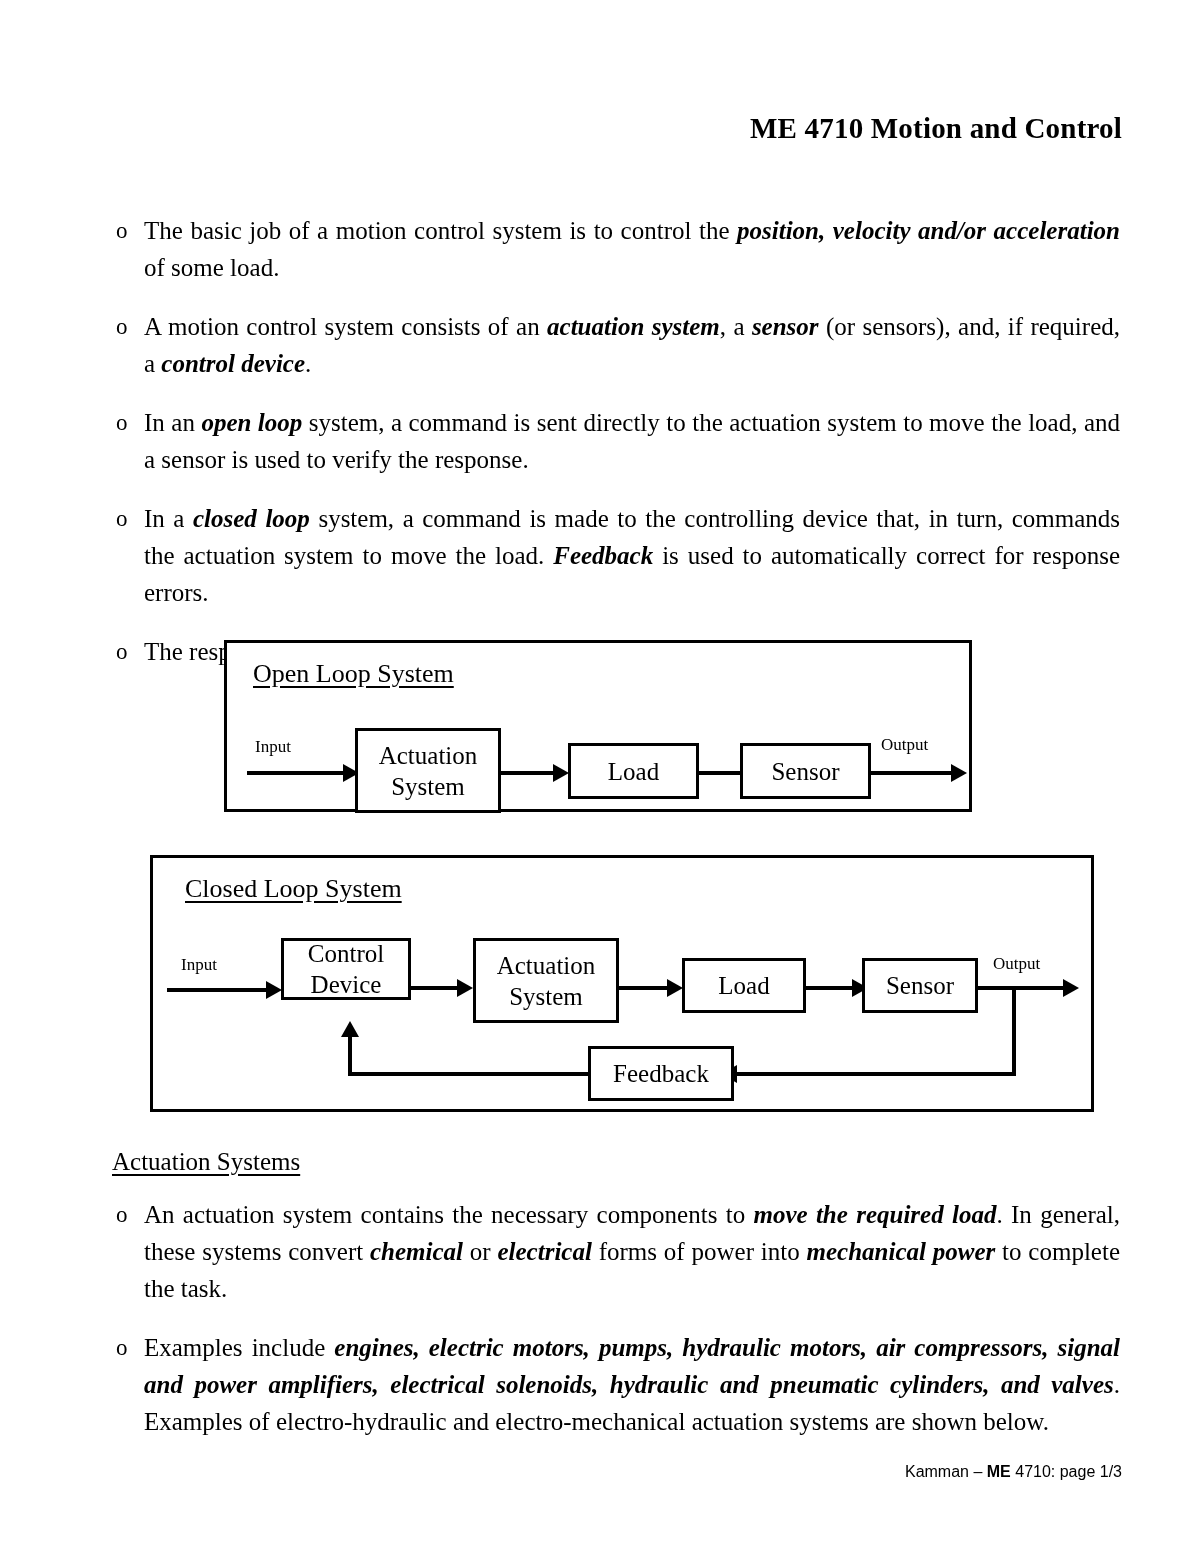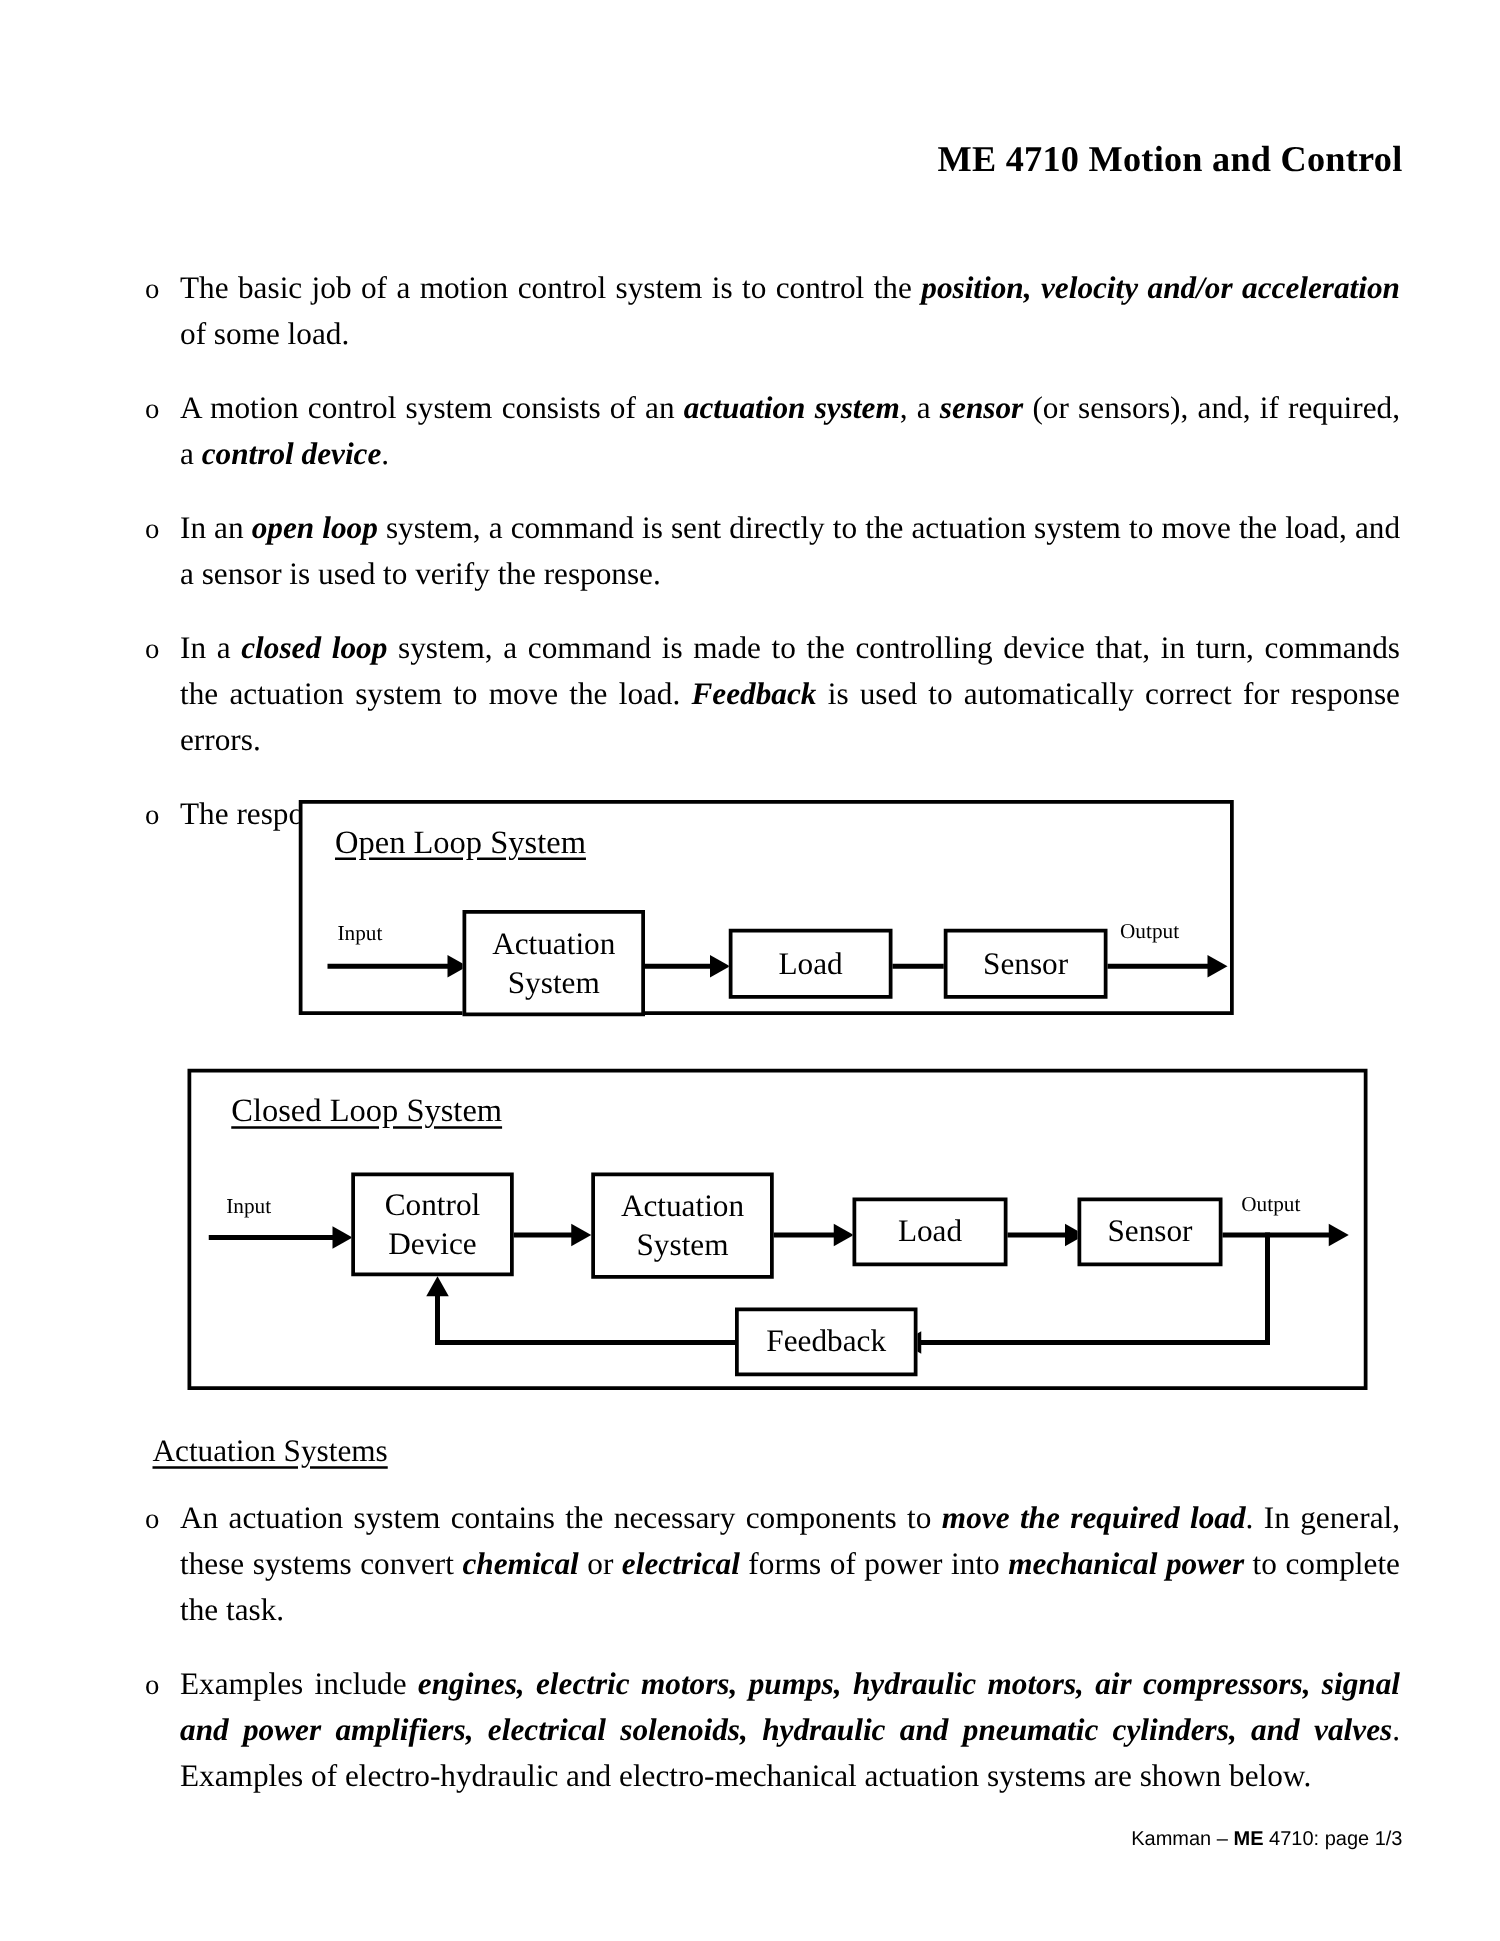--- a/index.html
+++ b/index.html
@@ -79,21 +79,21 @@
     text-underline-offset: 4px;
   }
 
   
   .diagram {
     position: absolute;
     border: 3px solid #000;
     background: #fff;
     box-sizing: border-box;
   }
-  #open-loop-diagram  { left: 239px; top: 640px;  width: 748px;  height: 172px; }
+  #open-loop-diagram  { left: 224px; top: 640px;  width: 748px;  height: 172px; }
   #closed-loop-diagram{ left: 150px; top: 855px;  width: 944px;  height: 257px; }
 
   .diagram-title {
     position: absolute;
     font-size: 26px;
     line-height: 30px;
     text-decoration: underline;
     text-underline-offset: 4px;
     white-space: nowrap;
   }
@@ -228,21 +228,21 @@
     <div class="arrow-r" style="left:724px; top:121px;"></div>
   </div>
 
   <div class="diagram" id="closed-loop-diagram">
     <div class="diagram-title" style="left:32px; top:16px;">Closed Loop System</div>
 
     <div class="edge-label" style="left:28px; top:93px;">Input</div>
     <div class="line-h" style="left:14px; top:130px; width:102px;"></div>
     <div class="arrow-r" style="left:113px; top:123px;"></div>
 
-    <div class="blk" id="cl-blk-0" style="left:128px; top:80px; width:130px; height:83px;">
+    <div class="blk" id="cl-blk-0" style="left:128px; top:80px; width:130px; height:62px;">
       <span>Control</span>
       <span>Device</span>
     </div>
 
     <div class="line-h" style="left:258px; top:128px; width:48px;"></div>
     <div class="arrow-r" style="left:304px; top:121px;"></div>
 
     <div class="blk" id="cl-blk-1" style="left:320px; top:80px; width:146px; height:85px;">
       <span>Actuation</span>
       <span>System</span>
@@ -273,21 +273,21 @@
 
     <div class="blk" id="cl-blk-4" style="left:435px; top:188px; width:146px; height:55px;">
       <span>Feedback</span>
     </div>
 
     <div class="line-h" style="left:195px; top:214px; width:242px;"></div>
     <div class="line-v" style="left:195px; top:178px; height:38px;"></div>
     <div class="arrow-u" style="left:188px; top:163px;"></div>
   </div>
 
-  <div class="section-head" style="top:1146px;margin-left:10px;">Actuation Systems</div>
+  <div class="section-head" style="top:1146px;">Actuation Systems</div>
 
   <div class="bullets" id="bullets-bottom" style="top:1196px;">
       <div class="bullet">
         <span class="marker">o</span>
         <span class="txt"><span>An actuation system contains the necessary components to </span><span class="em">move the required load</span><span>.  In general, these systems convert </span><span class="em">chemical</span><span> or </span><span class="em">electrical</span><span> forms of power into </span><span class="em">mechanical power</span><span> to complete the task.</span></span>
       </div>
       <div class="bullet">
         <span class="marker">o</span>
         <span class="txt"><span>Examples include </span><span class="em">engines, electric motors, pumps, hydraulic motors, air compressors, signal and power amplifiers, electrical solenoids, hydraulic and pneumatic cylinders, and valves</span><span>.  Examples of electro-hydraulic and electro-mechanical actuation systems are shown below.</span></span>
       </div>

